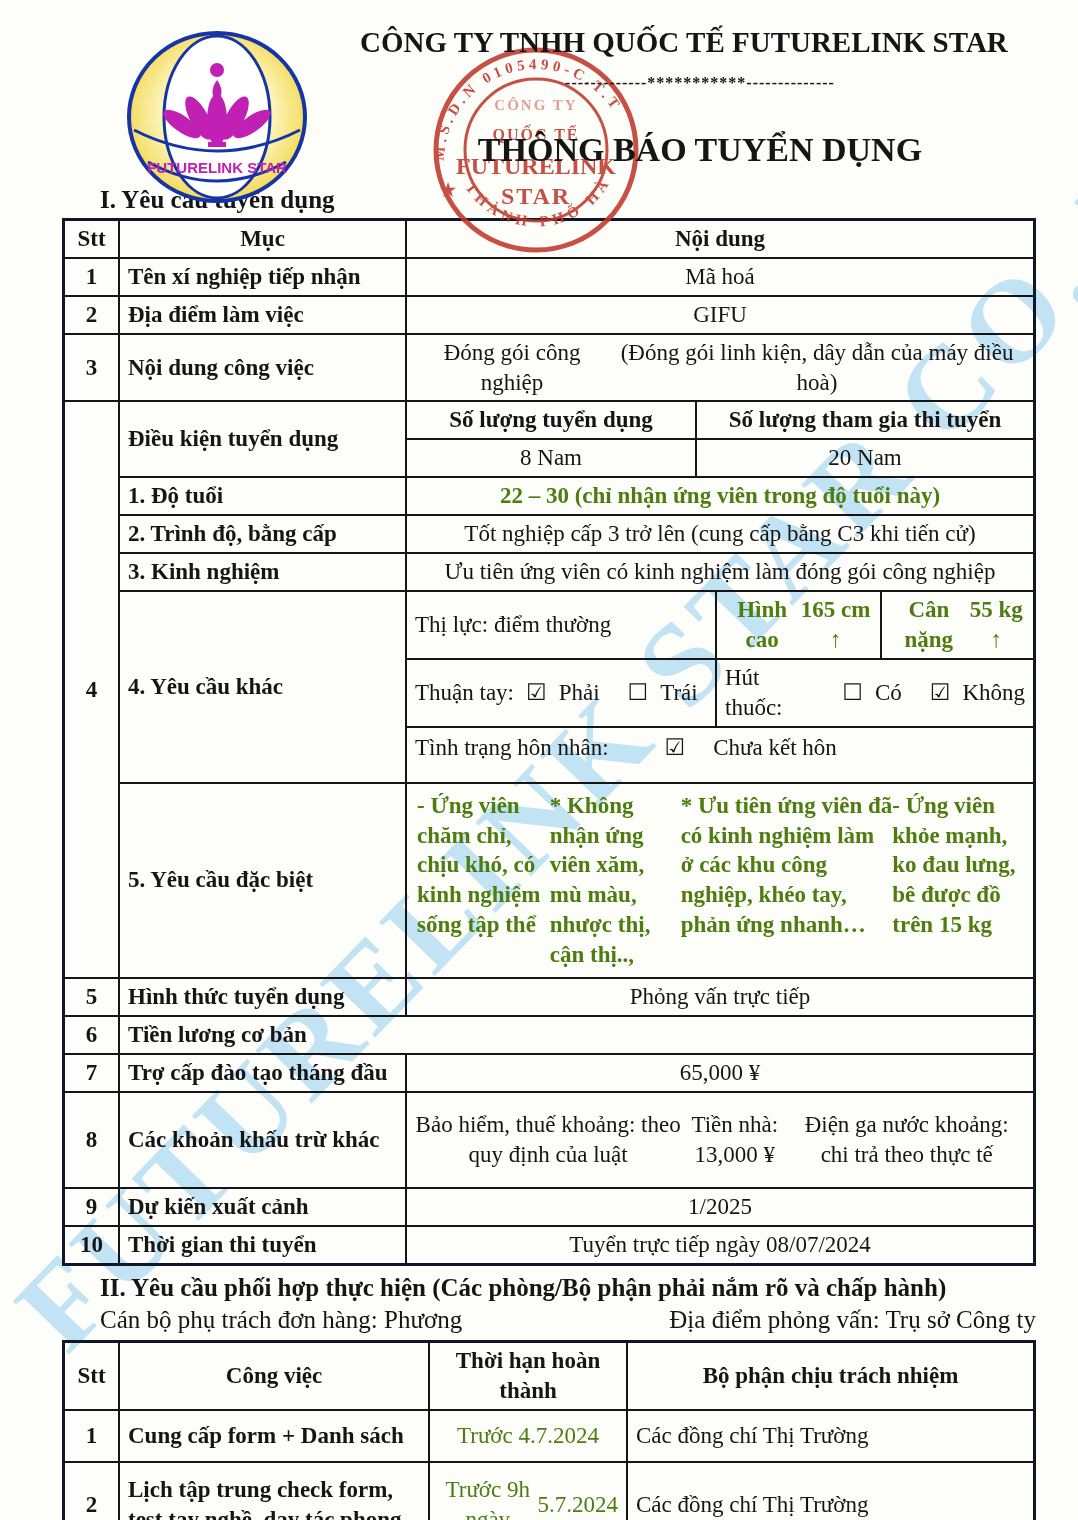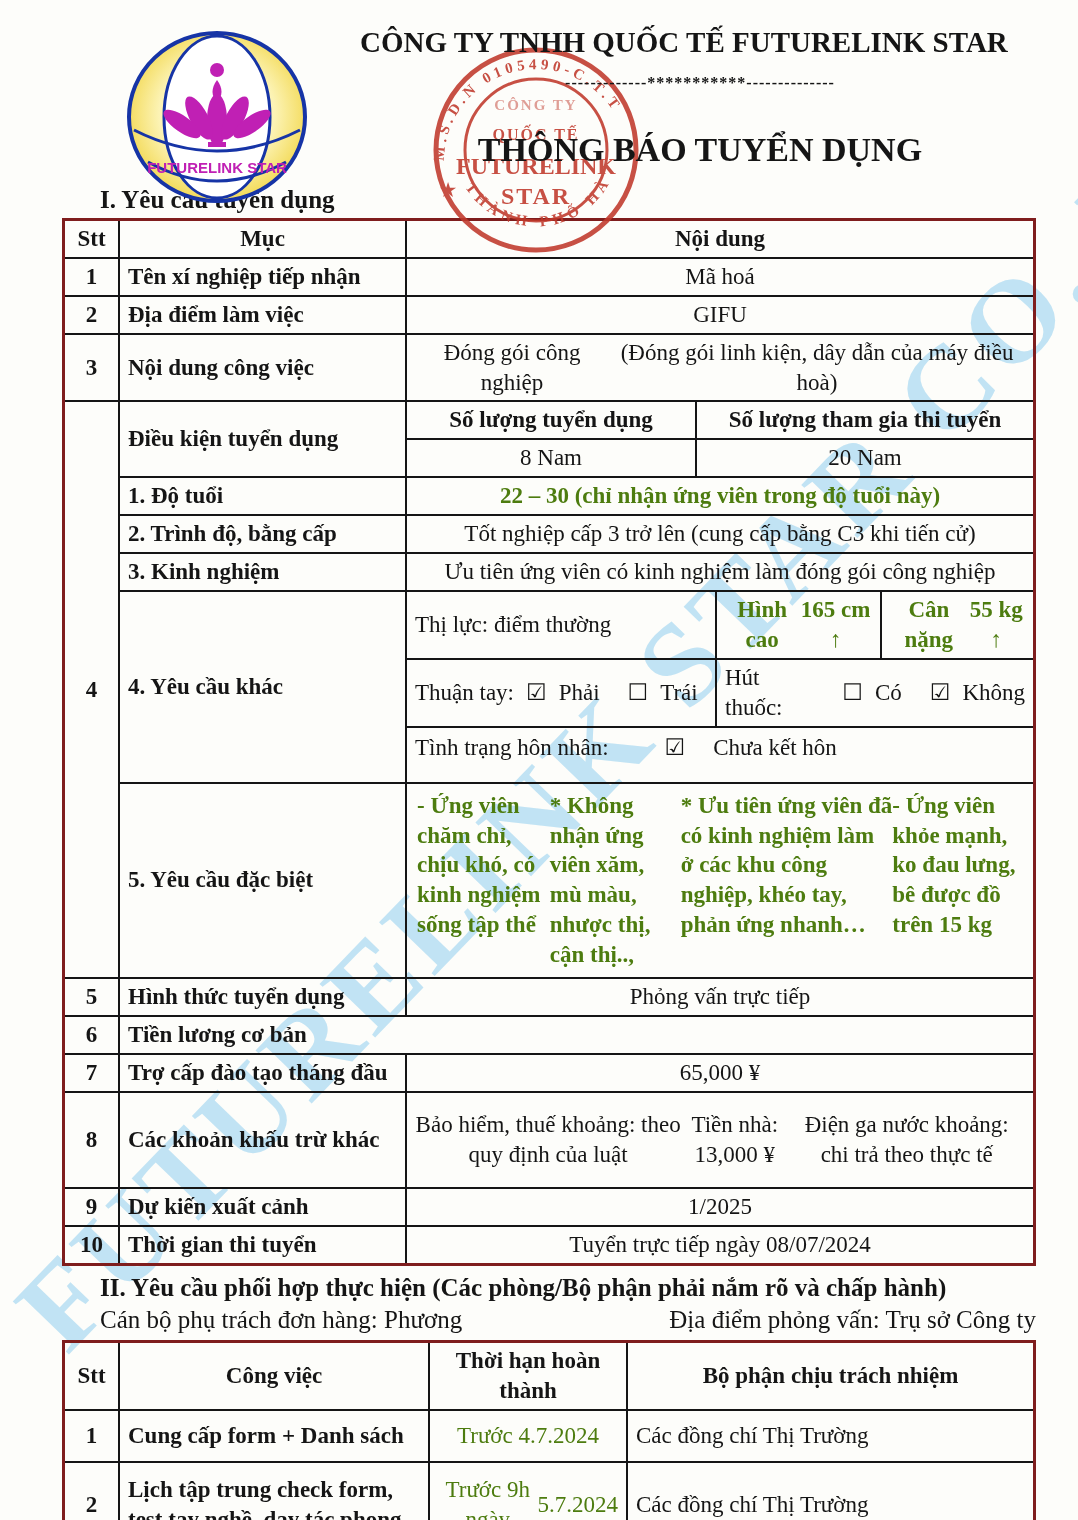--- a/index.html
+++ b/index.html
@@ -38,21 +38,21 @@
   .stamp { position: absolute; left: 412px; top: 46px; z-index: 3; opacity: 0.88; }
   
   .content { position: absolute; left: 62px; top: 186px; width: 974px; z-index: 1; }
   .sec-heading { font-size: 25px; font-weight: bold; padding-left: 38px; margin-bottom: 4px; }
   .sec2-heading { font-size: 25px; font-weight: bold; padding-left: 38px; margin-top: 8px; }
   .staff-line {
     display: flex; justify-content: space-between;
     font-size: 25px; padding: 4px 0 6px 38px;
   }
   
-  .t { border: 3px solid #7f1d1d; background: transparent; }
+  .t { border: 3px solid #0f172a; background: transparent; }
   .r { display: flex; border-top: 2px solid #151515; align-items: stretch; }
   .r.first { border-top: none; }
   .c {
     border-left: 2px solid #151515; padding: 3px 8px;
     display: flex; align-items: center; justify-content: center;
     text-align: center; font-size: 23px; line-height: 1.3;
   }
   .c.nb { border-left: none; }
   .c.left { justify-content: flex-start; text-align: left; }
   .c.col { flex-direction: row; justify-content: center; }

